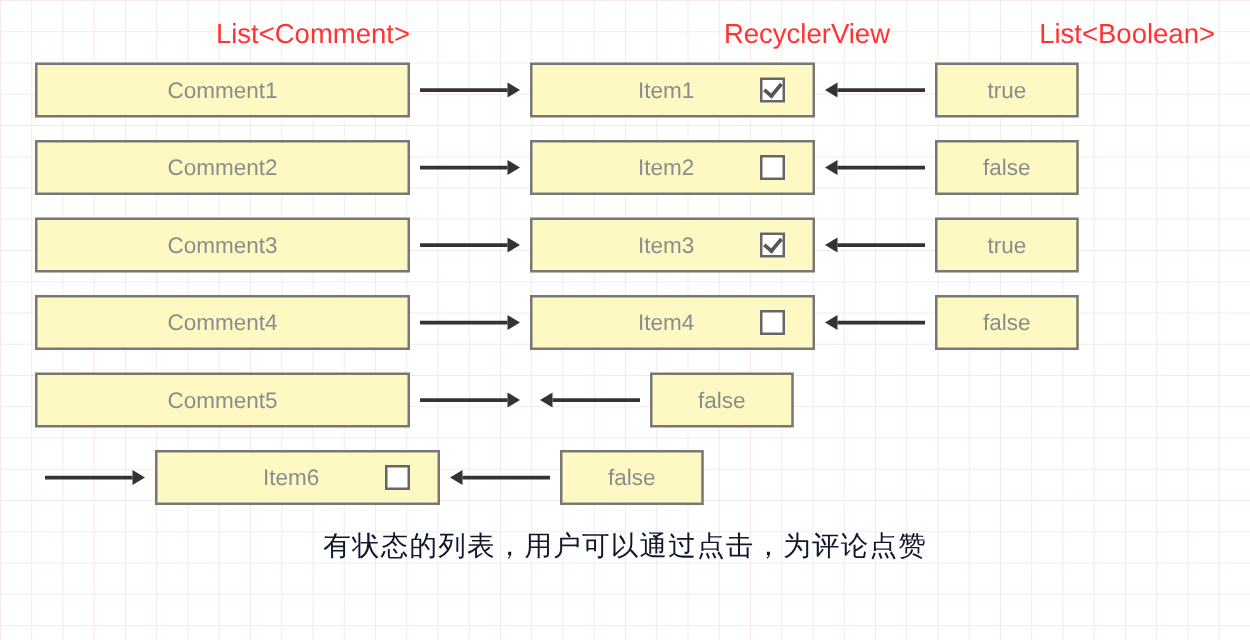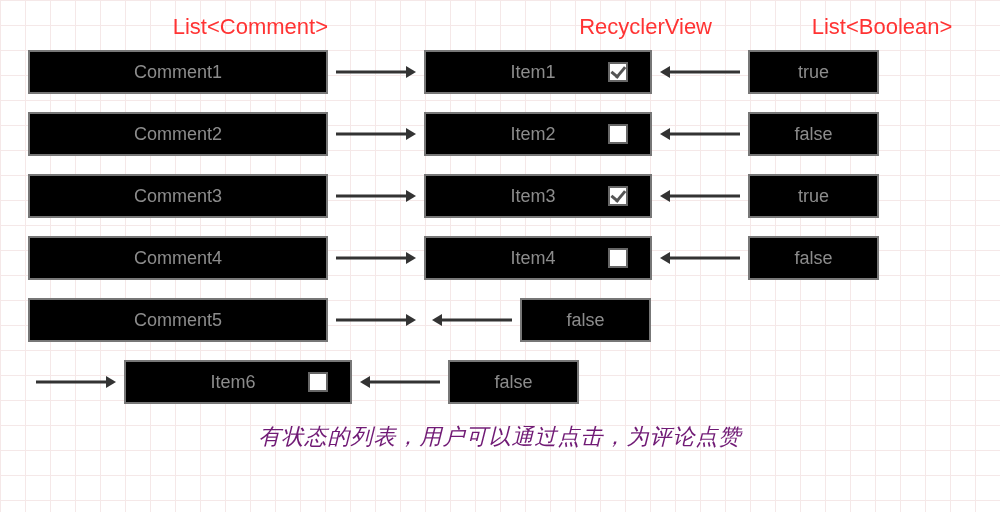--- a/index.html
+++ b/index.html
@@ -21,45 +21,45 @@
     align-items: center;
   }
   .header-label {
     color: #ff3333;
     font-size: 22px;
     font-weight: 500;
     text-align: right;
   }
   .header-left { width: 300px; }
   .header-mid { flex: 1; text-align: right; }
-  .header-right { width: 180px; text-align: center; }
+  .header-right { width: 180px; text-align: right; }
 
   .rows { padding: 0 28px; }
   .row {
     display: flex;
     align-items: center;
     margin-bottom: 18px;
     height: 44px;
   }
   .box {
-    background: #000000;
+    background: #fef9c3;
     border: 2px solid #777;
     display: flex;
     align-items: center;
     justify-content: center;
     color: #8a8a8a;
     font-size: 18px;
     font-weight: 500;
     height: 44px;
     flex-shrink: 0;
   }
   .comment-box { width: 300px; color: #8c8c8c; }
   .item-box { width: 228px; position: relative; color: #8c8c8c; }
   .item-box .item-label { margin-right: 10px; }
-  .bool-box { width: 131px; color: #8c8c8c; }
+  .bool-box { width: 115px; color: #8c8c8c; }
 
   .checkbox {
     width: 20px;
     height: 20px;
     background: #fff;
     border: 2px solid #666;
     display: inline-flex;
     align-items: center;
     justify-content: center;
     position: absolute;
@@ -79,26 +79,25 @@
   .arrow {
     flex-shrink: 0;
     display: flex;
     align-items: center;
     padding: 0 6px;
   }
   .arrow svg { display: block; }
 
   .caption {
     text-align: center;
-    color: #701a75;
+    color: #0f172a;
     font-size: 22px;
     font-weight: 500;
     letter-spacing: 1px;
     margin-top: 4px;
-    font-style: italic;
   }
 </style>
 </head>
 <body>
 
 <div class="header-row">
   <div class="header-label header-left">List&lt;Comment&gt;</div>
   <div style="width:80px"></div>
   <div class="header-label header-mid">RecyclerView</div>
   <div style="width:80px"></div>

